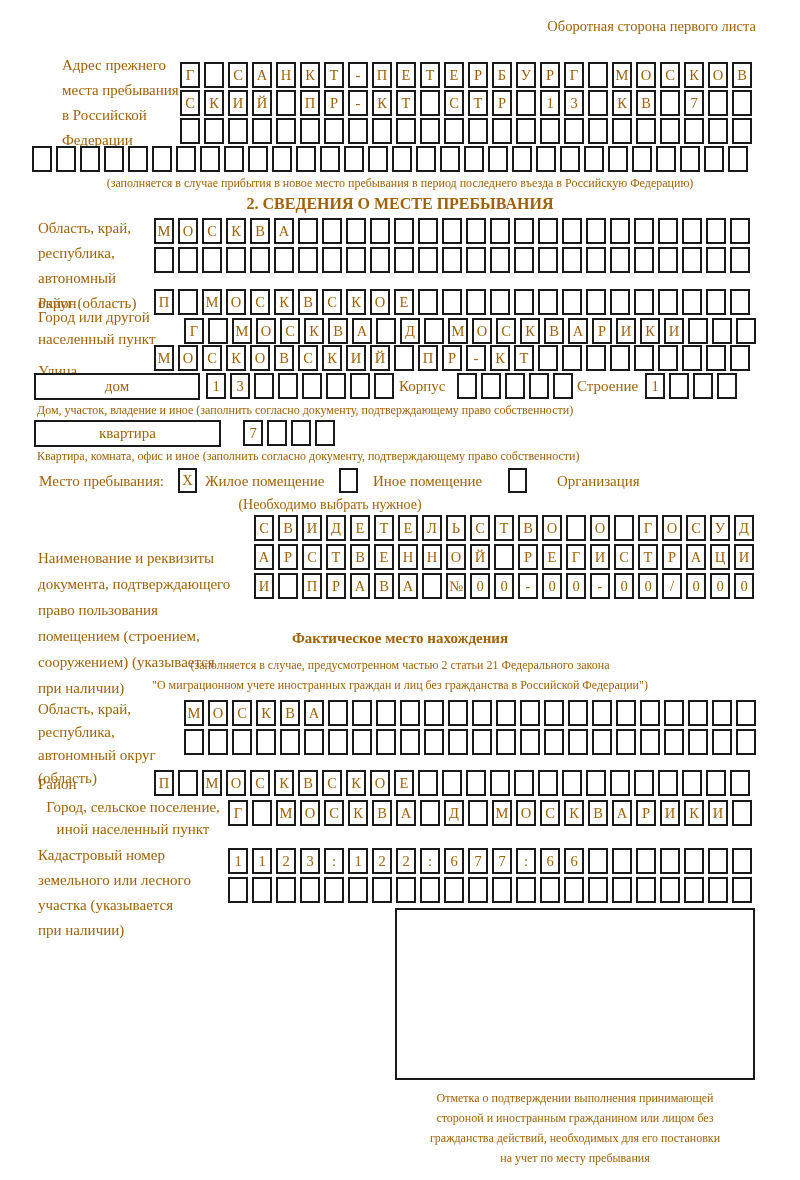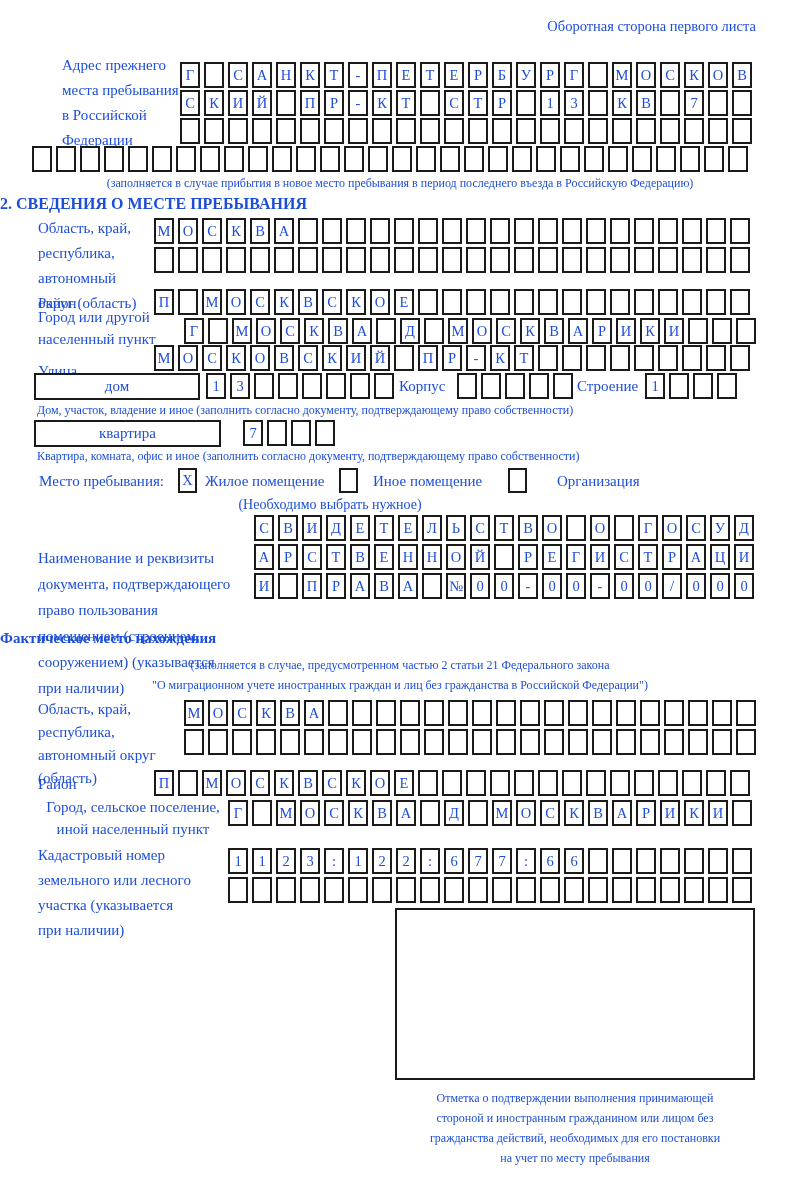--- a/index.html
+++ b/index.html
@@ -1,24 +1,24 @@
 <!DOCTYPE html>
 <html><head>
 <meta charset="utf-8">
 <style>
   html,body { margin:0; padding:0; background:#fff; }
   .page {
     position:relative; width:800px; height:1180px; background:#ffffff;
-    color:#1d4ed8; font-family:"Liberation Serif", serif; overflow:hidden;
+    color:#a16207; font-family:"Liberation Serif", serif; overflow:hidden;
   }
   .hdr-note { position:absolute; font-size:14.5px; }
   .lbl  { position:absolute; font-size:15px; line-height:25px; white-space:pre-line; }
   .lbl2 { position:absolute; font-size:15px; line-height:22px; white-space:pre-line; }
   .cap  { position:absolute; font-size:12px; white-space:pre-line; }
-  .hdg  { position:absolute; left:0; width:800px; text-align:left; font-weight:bold; }
+  .hdg  { position:absolute; left:0; width:800px; text-align:center; font-weight:bold; }
   .cellrow { position:absolute; display:flex; gap:4px; }
   .cell {
     box-sizing:border-box; flex:0 0 20px; width:20px; height:26px;
     border:2px solid #1a1a1a; display:flex; align-items:center; justify-content:center;
     font-size:14.5px; background:#fff;
   }
   .widebox {
     position:absolute; box-sizing:border-box; height:27px; border:2px solid #1a1a1a;
     display:flex; align-items:center; justify-content:center; font-size:15px; background:#fff;
   }

